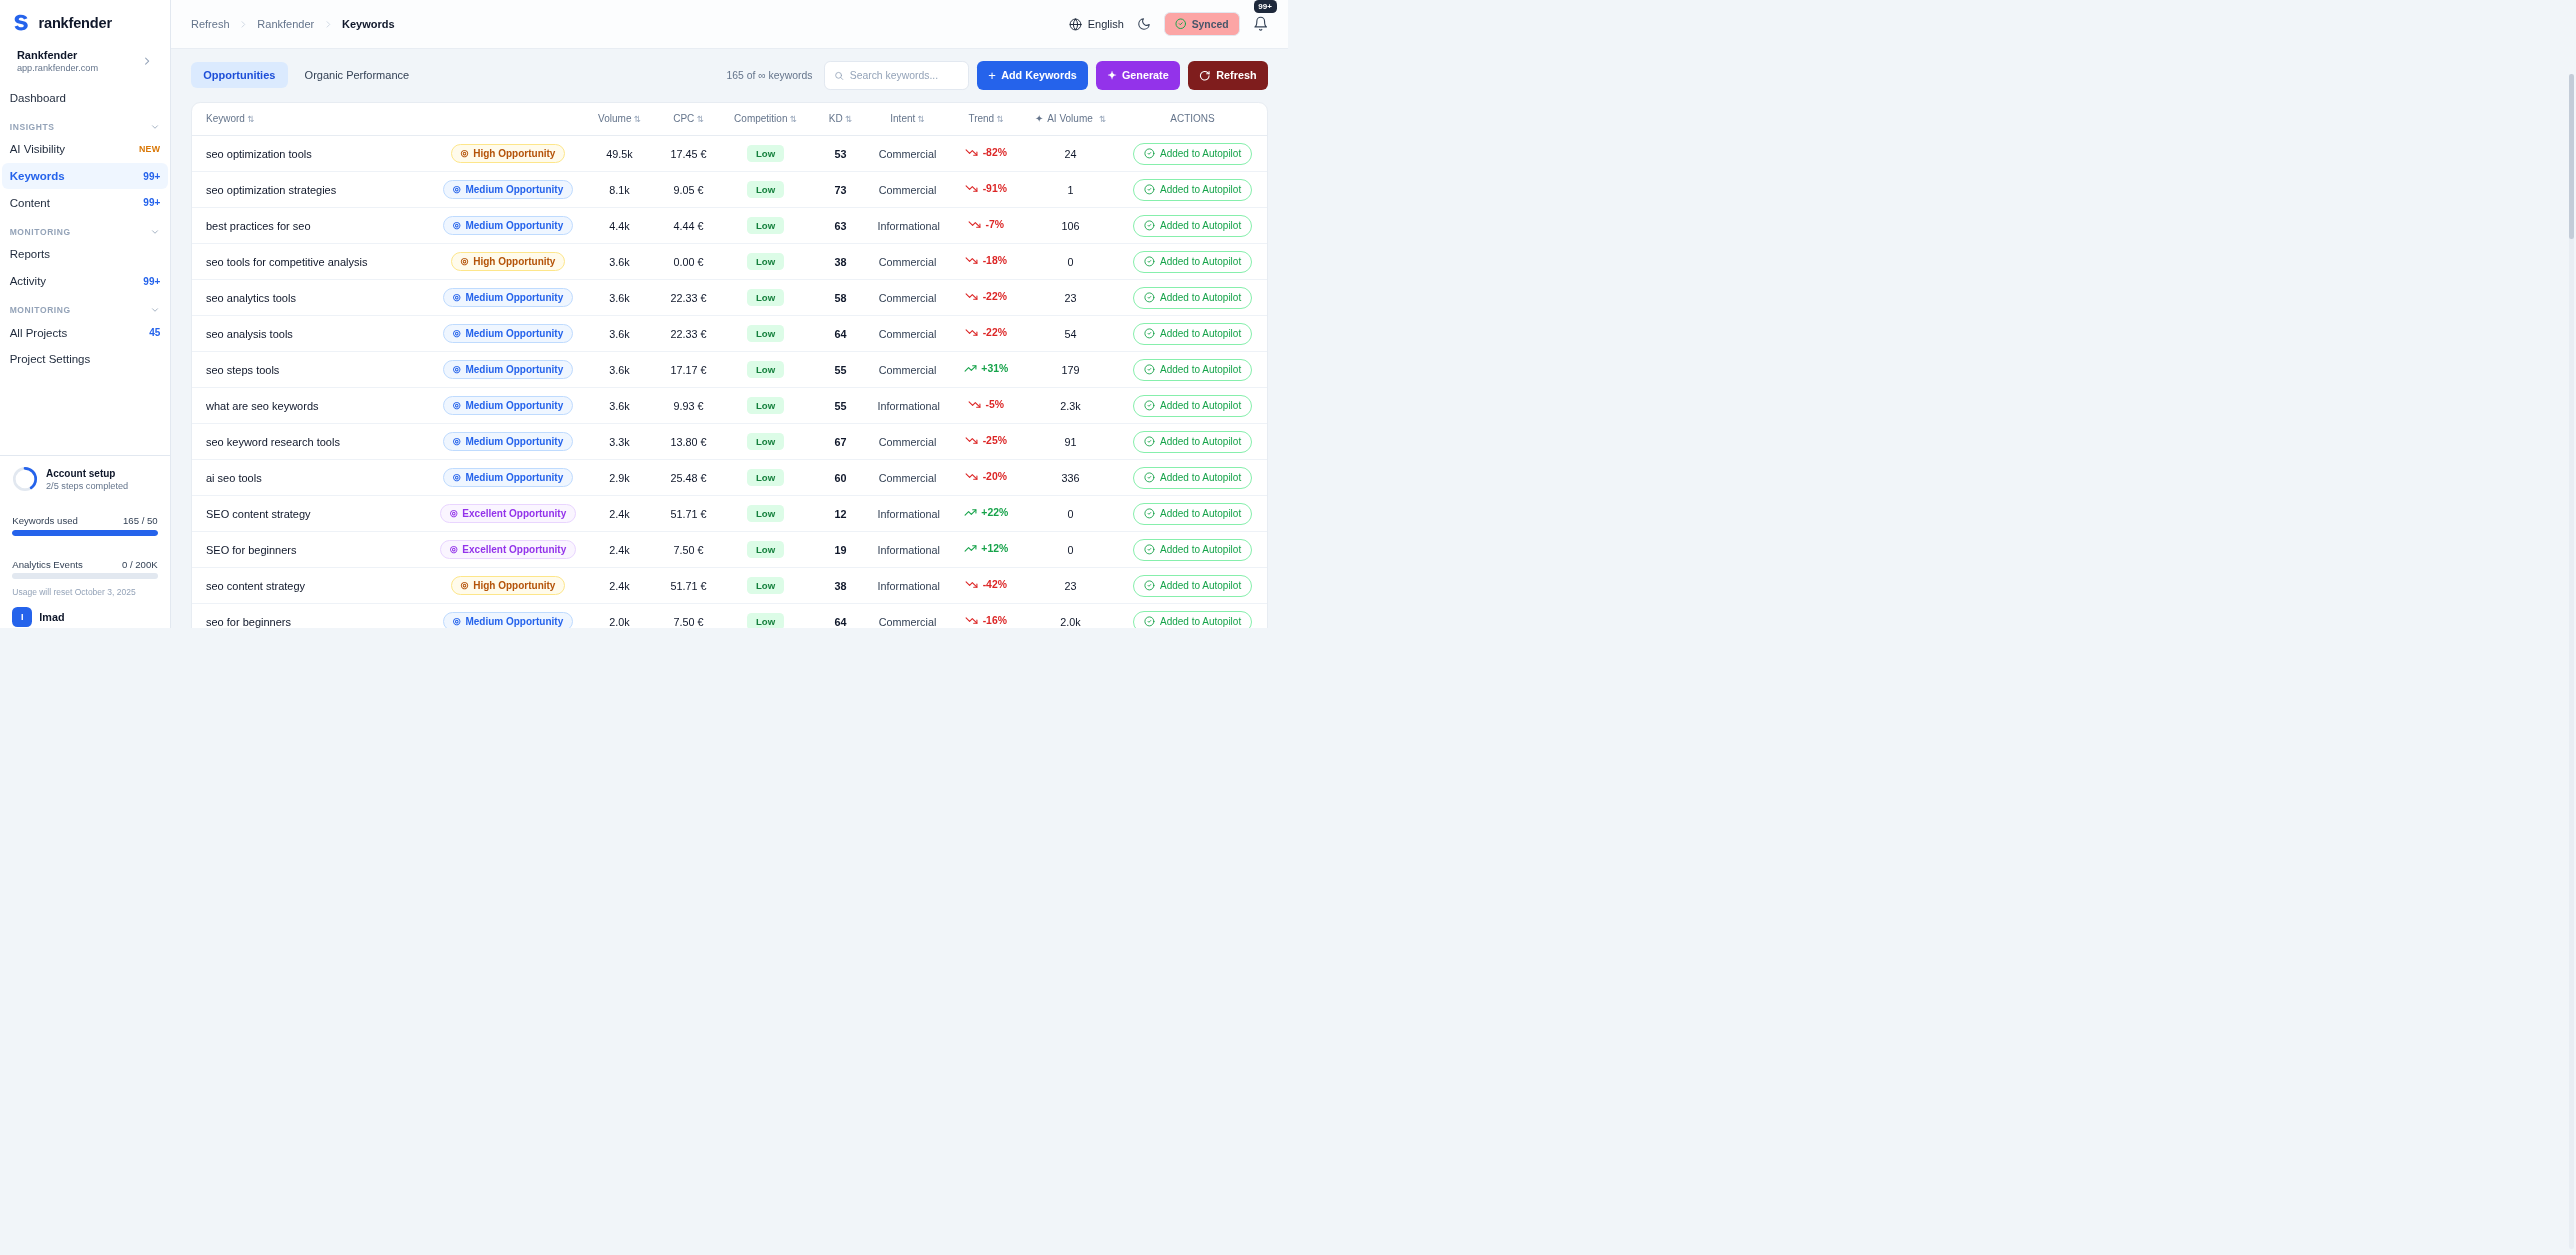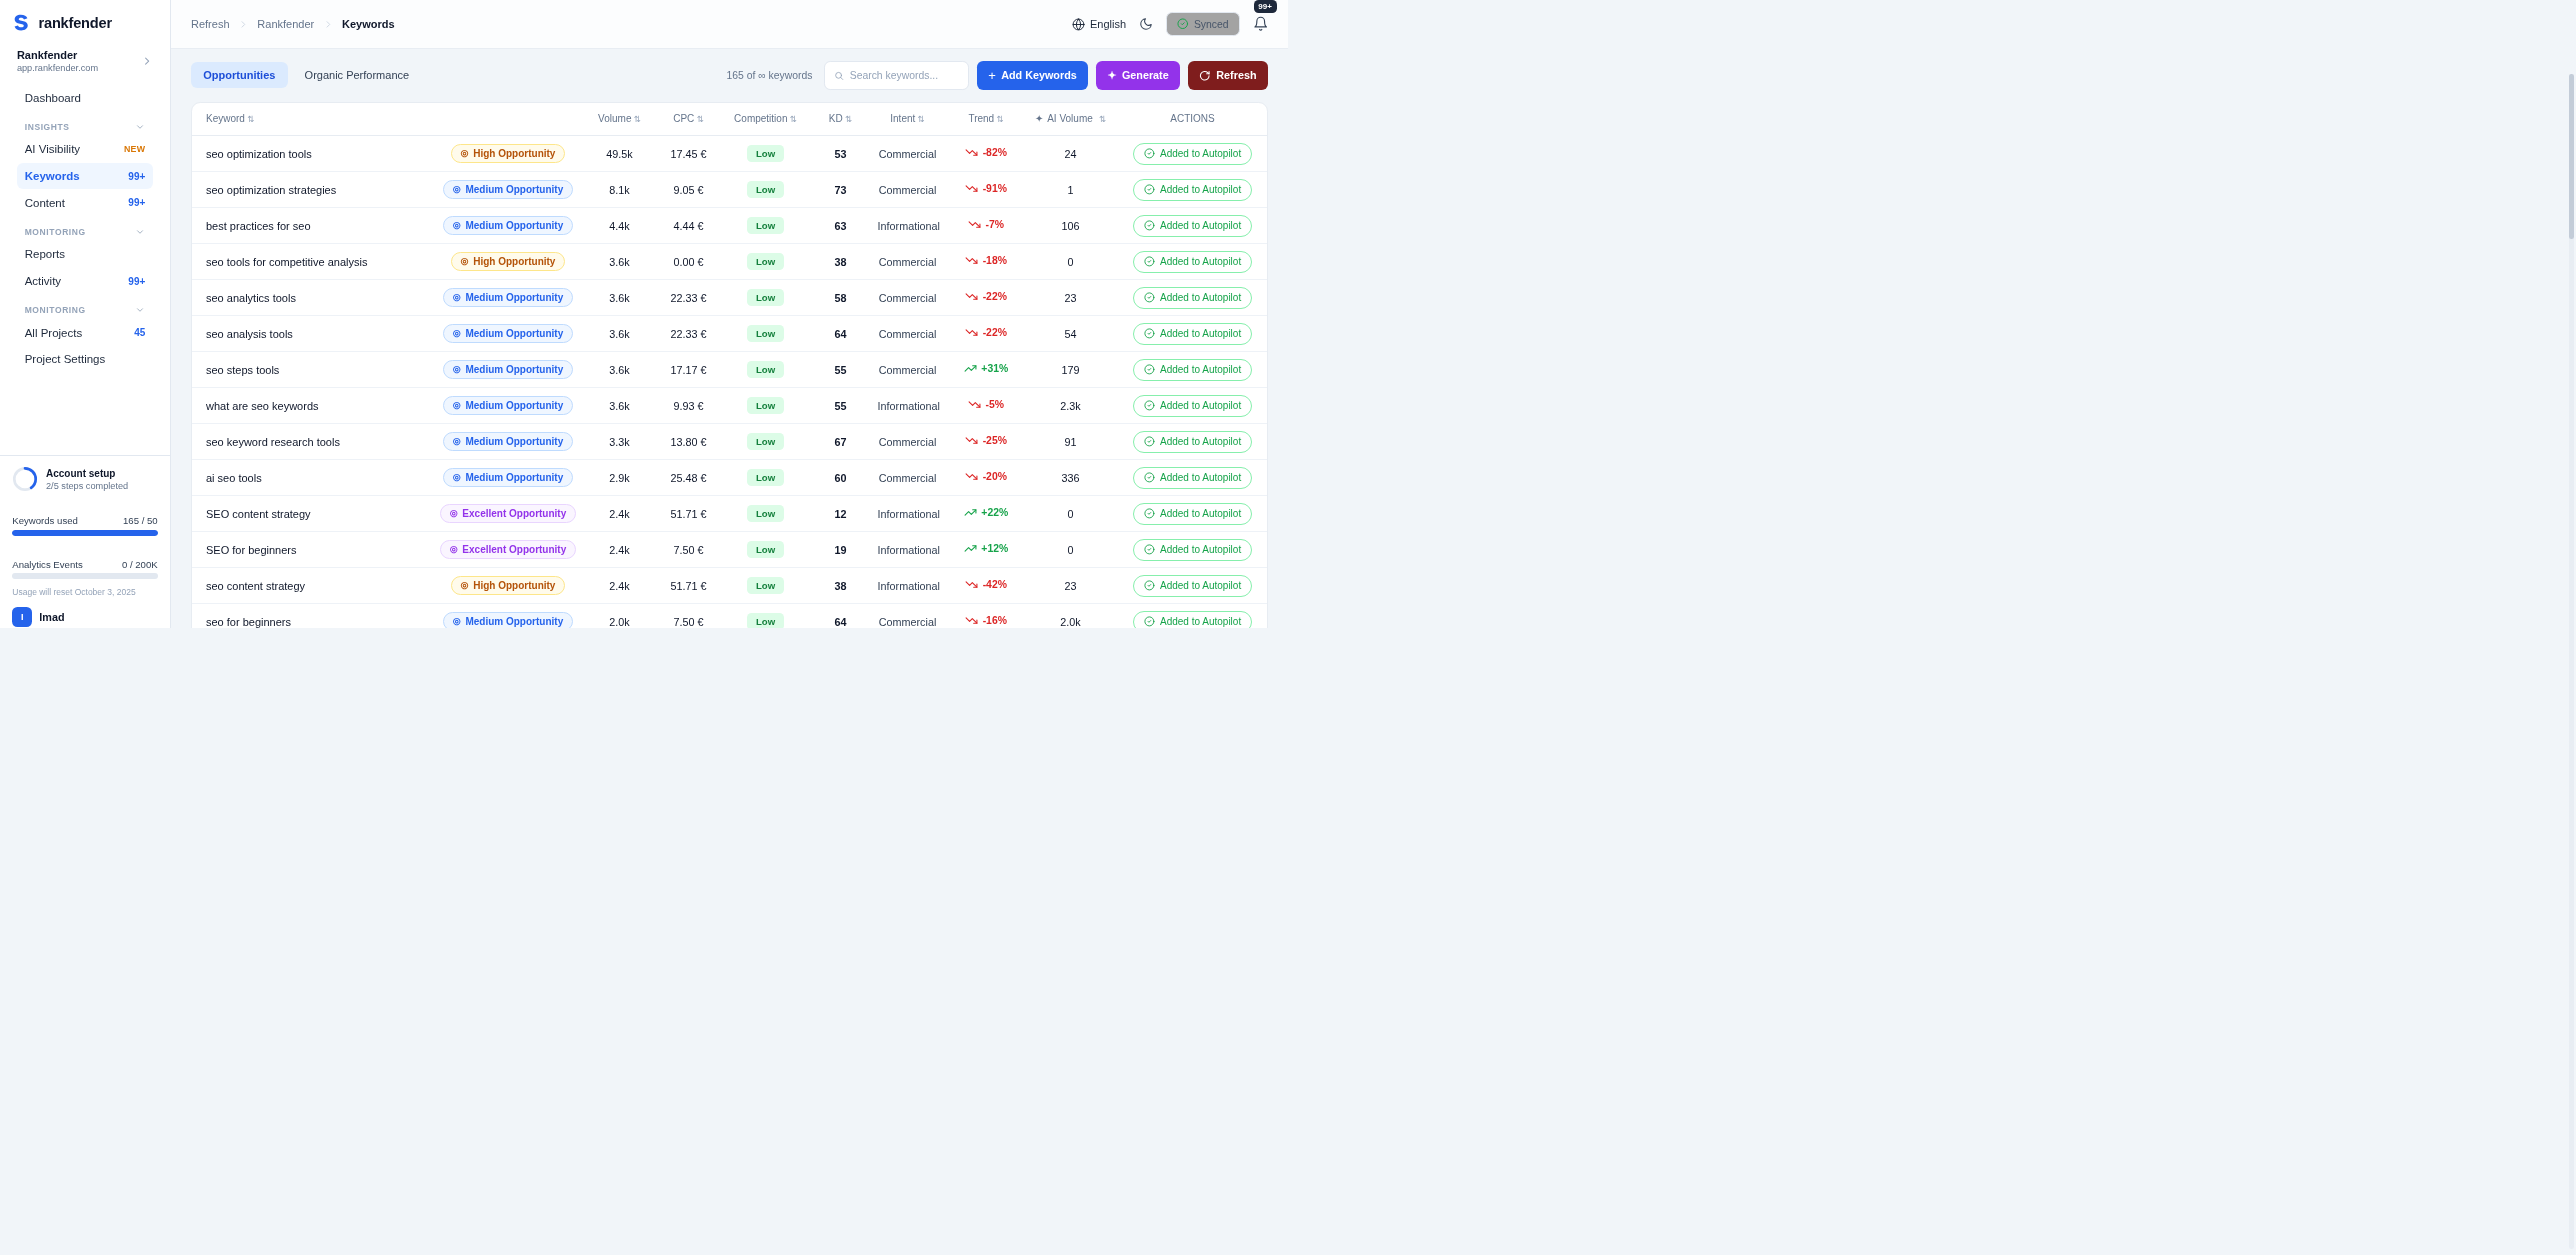--- a/index.html
+++ b/index.html
@@ -22,21 +22,21 @@
   .brand-name { font-size: 14.6px; font-weight: 700; color: #0f172a; letter-spacing: -0.2px; }
 
   .project-switcher {
     margin: 1.5px 9.2px 6.2px; padding: 5.4px 7.7px; border-radius: 6.2px;
     display: flex; align-items: center; justify-content: space-between; cursor: pointer;
   }
   .proj-name { font-size: 11px; font-weight: 700; color: #0f172a; }
   .proj-domain { font-size: 9.2px; color: #64748b; margin-top: 1.5px; }
   .chev-right { color: #94a3b8; display: flex; }
 
-  nav { padding: 0 17px; }
+  nav { padding: 0 2px; }
   .nav-item {
     display: flex; align-items: center; justify-content: space-between;
     padding: 7px 7.7px; border-radius: 6.2px; font-size: 11.5px; color: #1e293b;
     font-weight: 500; cursor: pointer; margin: 0.8px 0;
   }
   .nav-item.active { color: #2563eb; background: #eff6ff; font-weight: 600; }
   .nav-badge { font-size: 10px; color: #2563eb; font-weight: 600; }
   .nav-badge.new { color: #d97706; font-size: 8.8px; font-weight: 700; letter-spacing: 0.3px; }
 
   .section-head {
@@ -72,22 +72,22 @@
   }
   .breadcrumb { display: flex; align-items: center; gap: 8.5px; font-size: 11px; color: #64748b; }
   .crumb { cursor: pointer; }
   .crumb-current { color: #0f172a; font-weight: 600; }
   .crumb-sep { color: #cbd5e1; display: flex; }
 
   .topbar-right { display: flex; align-items: center; gap: 13px; }
   .lang { display: flex; align-items: center; gap: 5.4px; font-size: 11px; color: #1e293b; font-weight: 500; cursor: pointer; }
   .icon-btn { background: none; border: none; cursor: pointer; color: #334155; display: flex; align-items: center; }
   .synced {
-    display: flex; align-items: center; gap: 5.4px; background: #a3a3a3; border: 0.8px solid #e2e8f0;
-    border-radius: 6.2px; padding: 5.4px 10px; font-size: 10.4px; color: #475569; font-weight: 400; cursor: pointer;
+    display: flex; align-items: center; gap: 5.4px; background: #fca5a5; border: 0.8px solid #e2e8f0;
+    border-radius: 6.2px; padding: 5.4px 10px; font-size: 10.4px; color: #475569; font-weight: 700; cursor: pointer;
   }
   .bell-wrap { position: relative; display: flex; align-items: center; cursor: pointer; color: #334155; }
   .notif-badge {
     position: absolute; top: -16px; right: -8.5px; background: #1e293b; color: #fff;
     font-size: 8px; font-weight: 700; border-radius: 4.6px; padding: 2.3px 4.6px; line-height: 1;
   }
 
   .content { flex: 1; padding: 10.8px 20px 0; overflow: hidden; position: relative; }
 
   .toolbar { display: flex; align-items: center; height: 31px; }

